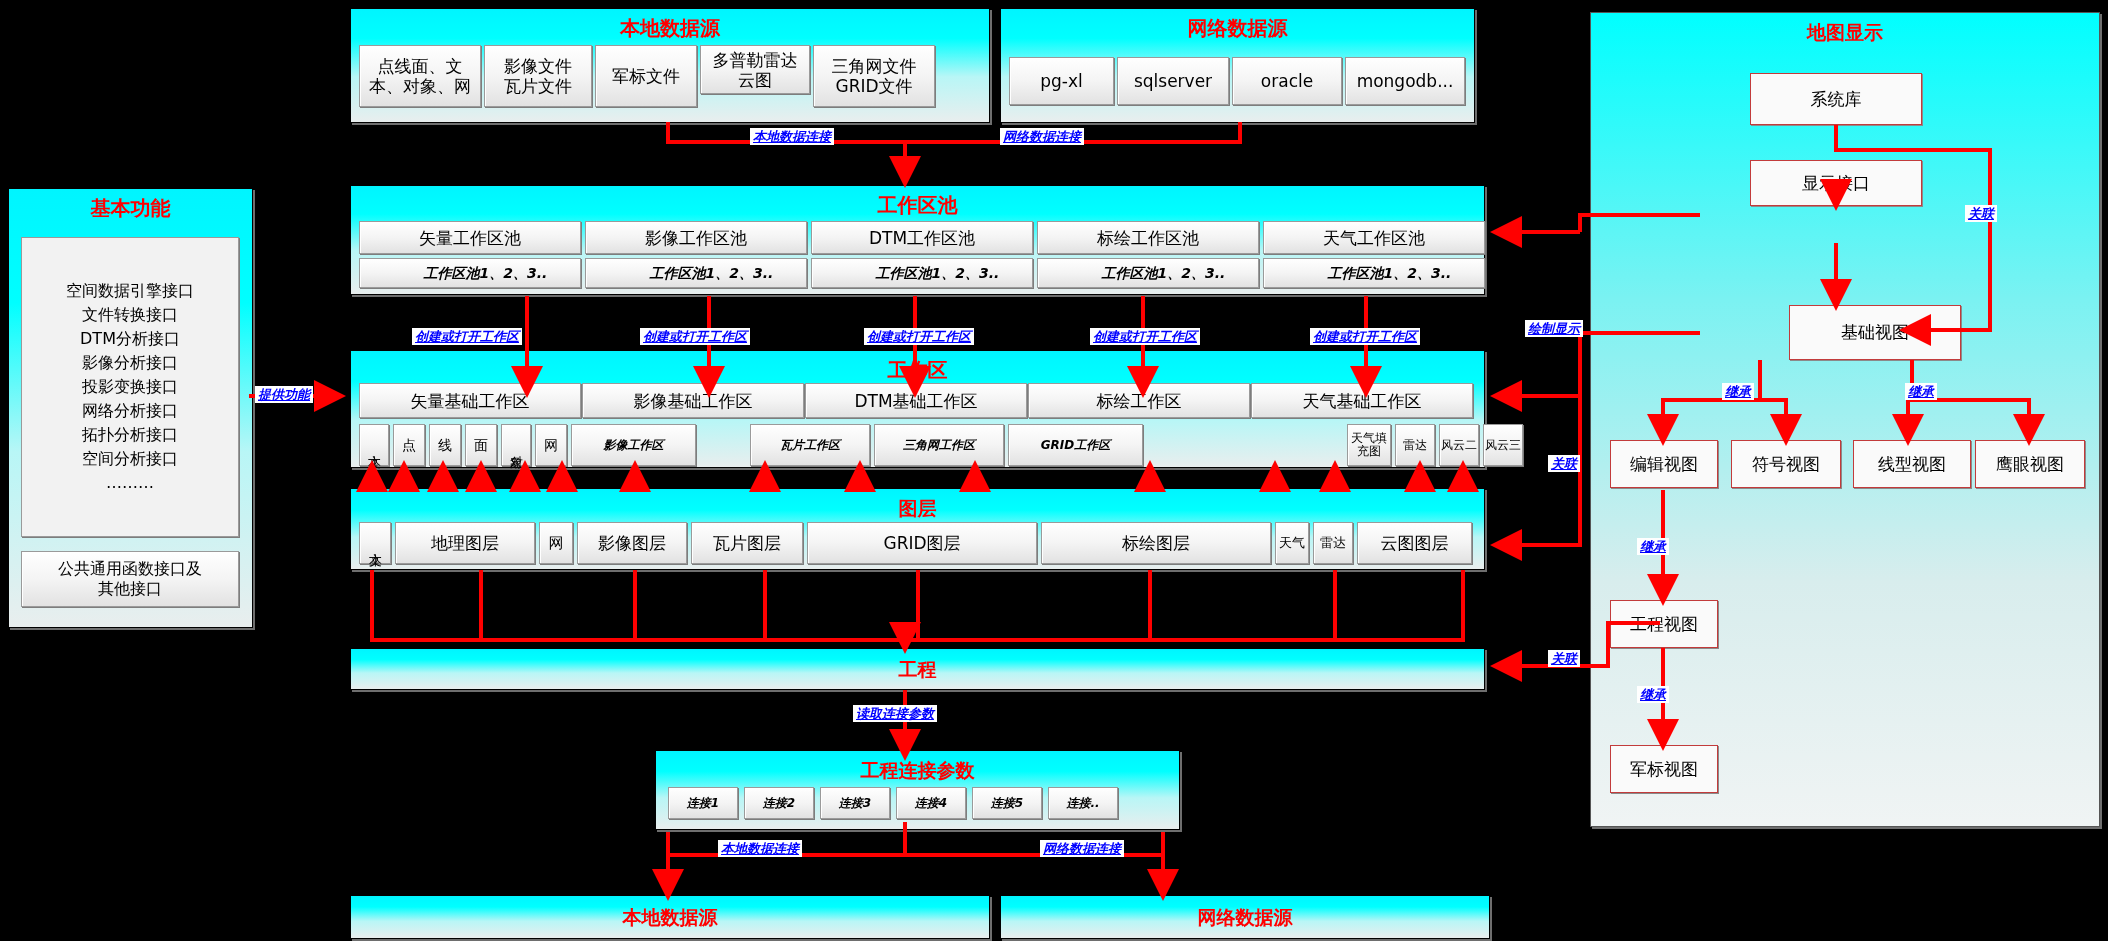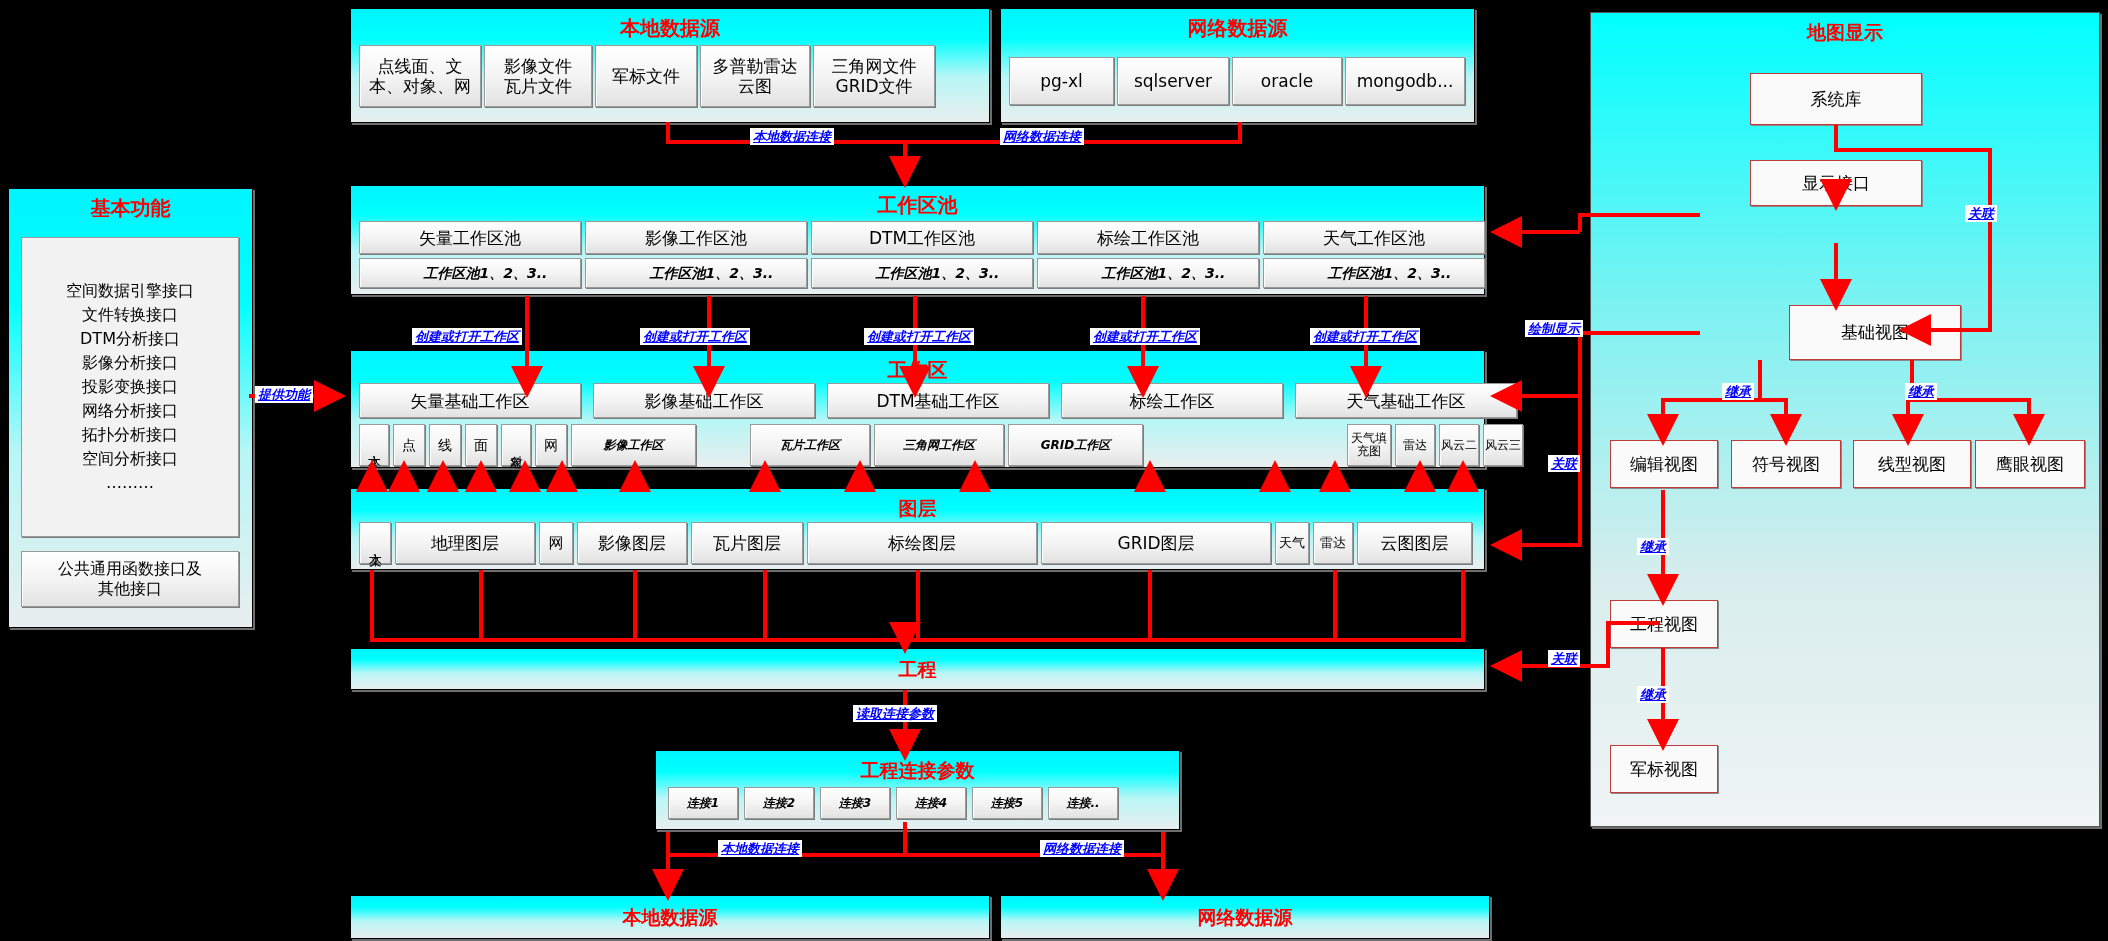--- a/index.html
+++ b/index.html
@@ -145,21 +145,21 @@
 </svg>
 
 <div class="panel" style="left:350px; top:8px; width:640px; height:115px;">
   <div class="panel-title">本地数据源</div>
   <div class="row" style="left:8px; top:36px; gap:3px;">
     <div class="btn" style="width:122px;height:62px;">点线面、文
 本、对象、网</div>
     <div class="btn" style="width:108px;height:62px;">影像文件
 瓦片文件</div>
     <div class="btn" style="width:102px;height:62px;">军标文件</div>
-    <div class="btn" style="width:110px;height:62px;">多普勒雷达
+    <div class="btn" style="width:110px;height:49px;">多普勒雷达
 云图</div>
     <div class="btn" style="width:122px;height:62px;">三角网文件
 GRID文件</div>
   </div>
 </div>
 
 <div class="panel" style="left:1000px; top:8px; width:475px; height:115px;">
   <div class="panel-title">网络数据源</div>
   <div class="row" style="left:8px; top:48px; gap:3px;border-radius:13px;">
     <div class="btn" style="width:105px;height:48px;">pg-xl</div>
@@ -210,21 +210,21 @@
 </div>
 
 <div class="lbl" style="left:412px; top:328px;">创建或打开工作区</div>
 <div class="lbl" style="left:640px; top:328px;">创建或打开工作区</div>
 <div class="lbl" style="left:864px; top:328px;">创建或打开工作区</div>
 <div class="lbl" style="left:1090px; top:328px;">创建或打开工作区</div>
 <div class="lbl" style="left:1310px; top:328px;">创建或打开工作区</div>
 
 <div class="panel" style="left:350px; top:350px; width:1135px; height:118px;">
   <div class="panel-title">工作区</div>
-  <div class="row" style="left:8px; top:32px; gap:12px;">
+  <div class="row" style="left:8px; top:32px; gap:1px;">
     <div class="btn" style="width:222px;height:35px;">矢量基础工作区</div>
     <div class="btn" style="width:222px;height:35px;">影像基础工作区</div>
     <div class="btn" style="width:222px;height:35px;">DTM基础工作区</div>
     <div class="btn" style="width:222px;height:35px;">标绘工作区</div>
     <div class="btn" style="width:222px;height:35px;">天气基础工作区</div>
   </div>
   <div class="row" style="left:8px; top:73px; gap:4px; align-items:flex-start;">
     <div class="btn vert" style="width:30px;height:42px;">文本</div>
     <div class="btn" style="width:32px;height:42px;font-size:14px;">点</div>
     <div class="btn" style="width:32px;height:42px;font-size:14px;">线</div>
@@ -243,22 +243,22 @@
 </div>
 
 <div class="panel" style="left:350px; top:488px; width:1135px; height:82px;">
   <div class="panel-title" style="font-size:19px;">图层</div>
   <div class="row" style="left:8px; top:33px; gap:4px;">
     <div class="btn vert" style="width:32px;height:42px;">文本</div>
     <div class="btn" style="width:140px;height:42px;">地理图层</div>
     <div class="btn" style="width:34px;height:42px;font-size:15px;">网</div>
     <div class="btn" style="width:110px;height:42px;">影像图层</div>
     <div class="btn" style="width:112px;height:42px;">瓦片图层</div>
+    <div class="btn" style="width:230px;height:42px;">GRID图层</div>
     <div class="btn" style="width:230px;height:42px;">标绘图层</div>
-    <div class="btn" style="width:230px;height:42px;">GRID图层</div>
     <div class="btn" style="width:34px;height:42px;font-size:13px;white-space:normal;">天气</div>
     <div class="btn" style="width:40px;height:42px;font-size:13px;white-space:normal;">雷达</div>
     <div class="btn" style="width:115px;height:42px;">云图图层</div>
   </div>
 </div>
 
 <div class="panel" style="left:350px; top:648px; width:1135px; height:42px;">
   <div class="panel-title" style="font-size:19px; padding-top:7px;">工程</div>
 </div>
 

